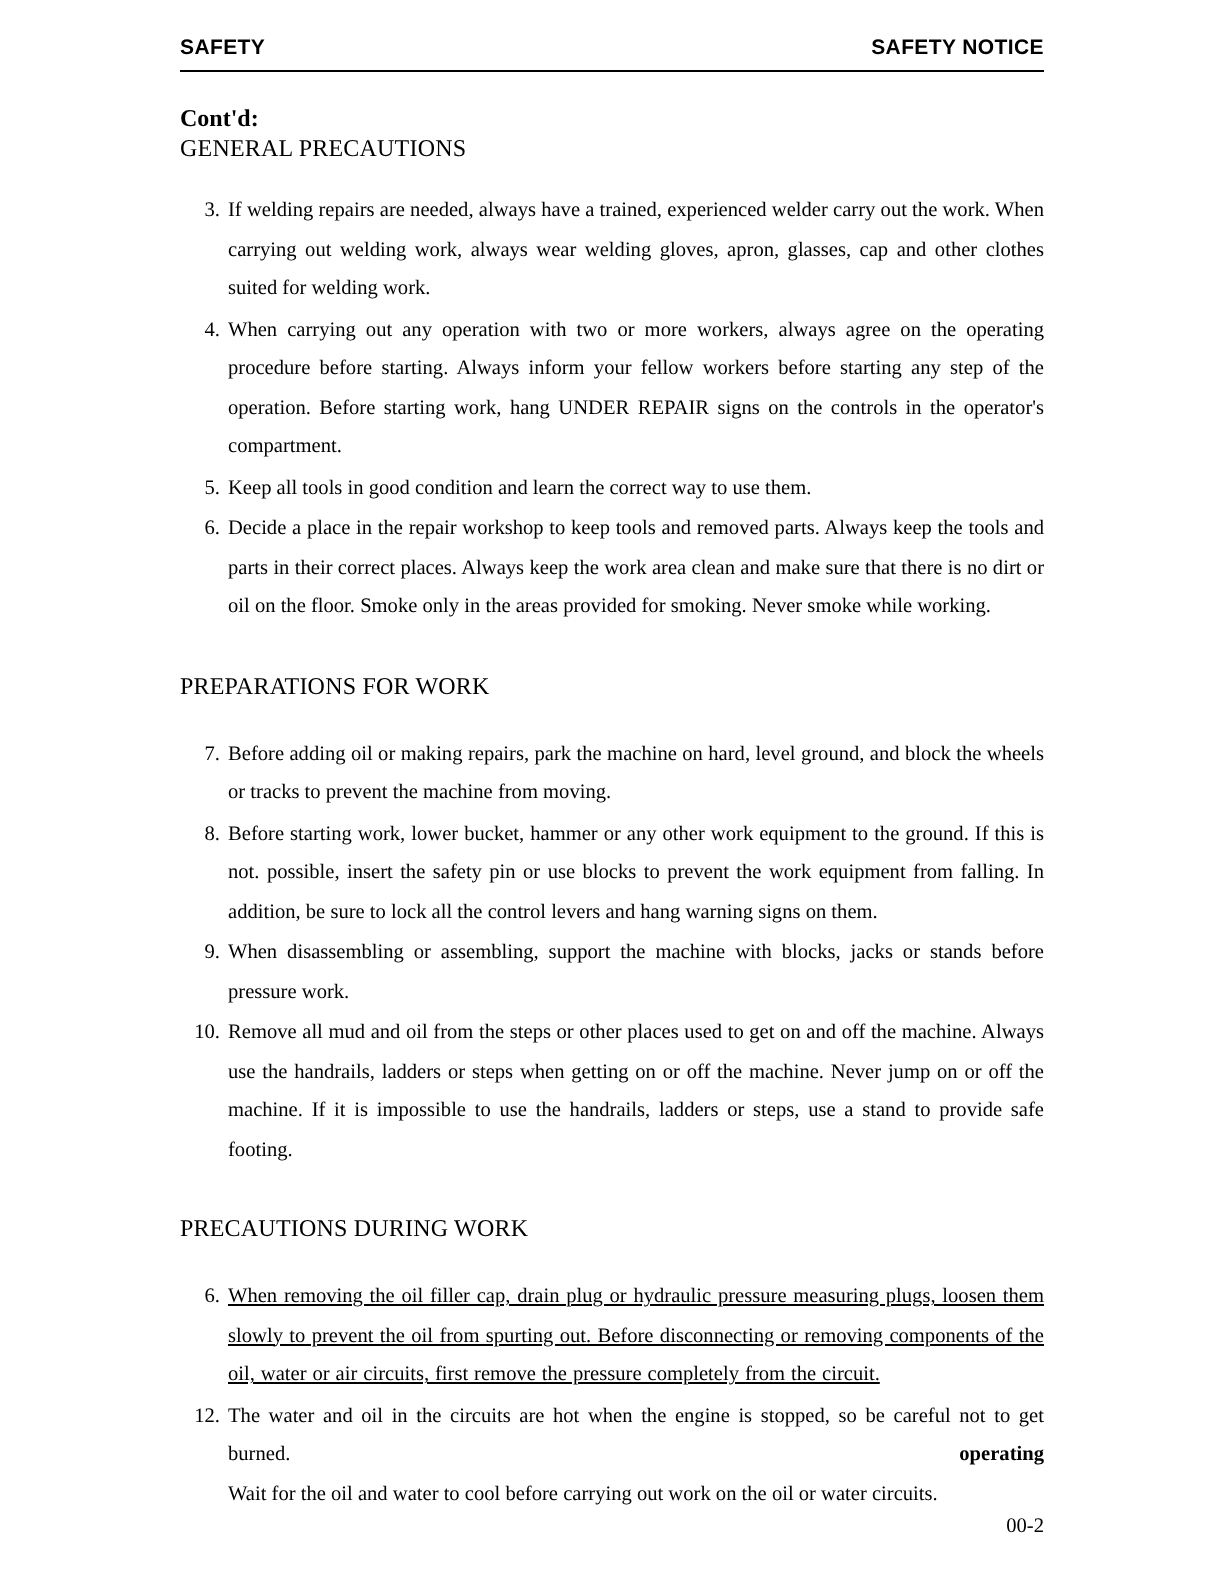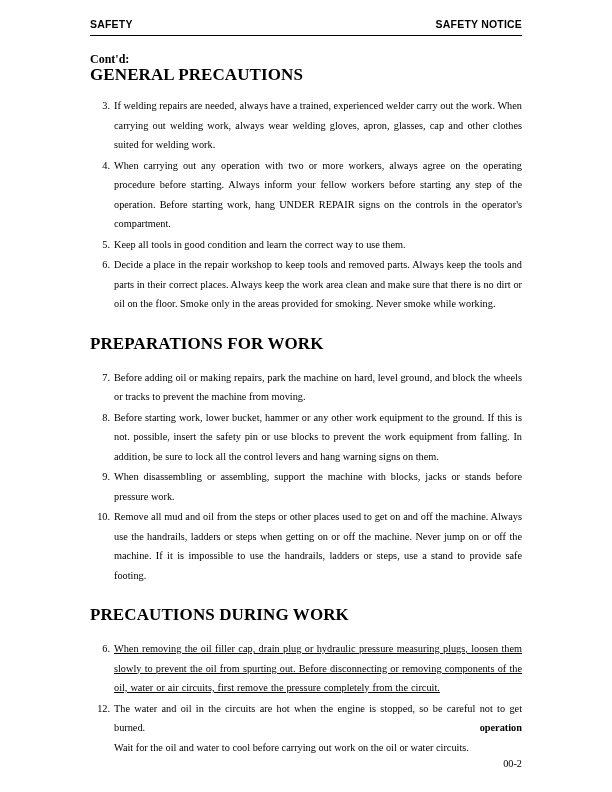--- a/index.html
+++ b/index.html
@@ -54,22 +54,22 @@
     top: 52px;
     width: 432px;
   }
 
   .contd {
     font-weight: bold;
     font-size: 12px;
     line-height: 15px;
   }
   .section-head {
-    font-weight: bold;
-    font-size: 17px;
+    font-weight: normal;
+    font-size: 12px;
     line-height: 15px;
     letter-spacing: 0.1px;
   }
   .section-head.spaced {
     margin-top: 22px;
   }
 
   .list {
     margin: 0;
     padding: 0;
@@ -201,16 +201,16 @@
       </li>
       <li class="item">
         <span class="num wide">12.</span>
         <p class="body">The water and oil in the circuits are hot when the engine is stopped, so be careful not to get burned.</p>
         <p class="cont">Wait for the oil and water to cool before carrying out work on the oil or water circuits.</p>
       </li>
     </ul>
 
   </div>
 
-  <div class="continued">operation</div>
+  <div class="continued">operating</div>
   <div class="folio">00-2</div>
 
 </div>
 
 </body></html>

